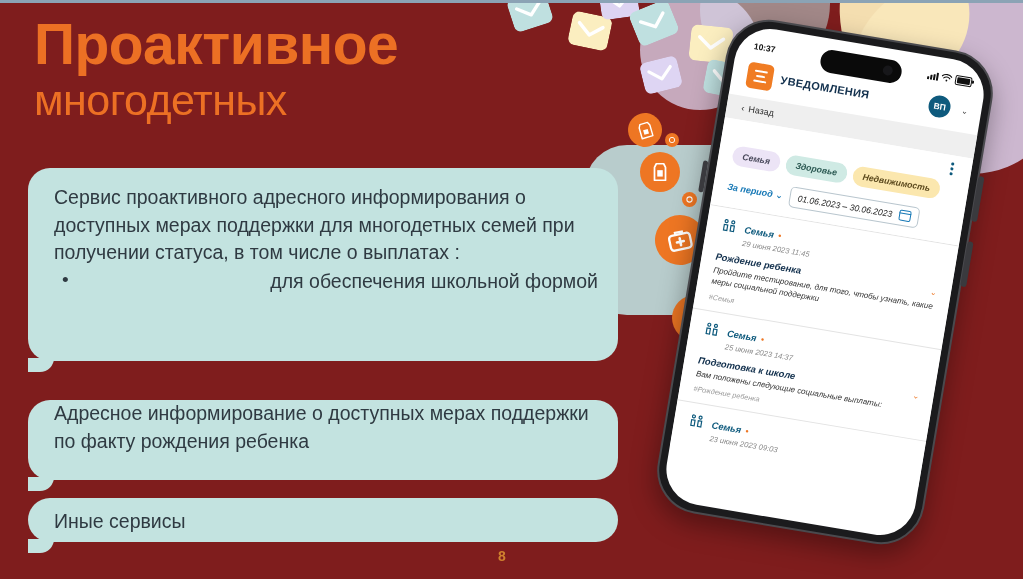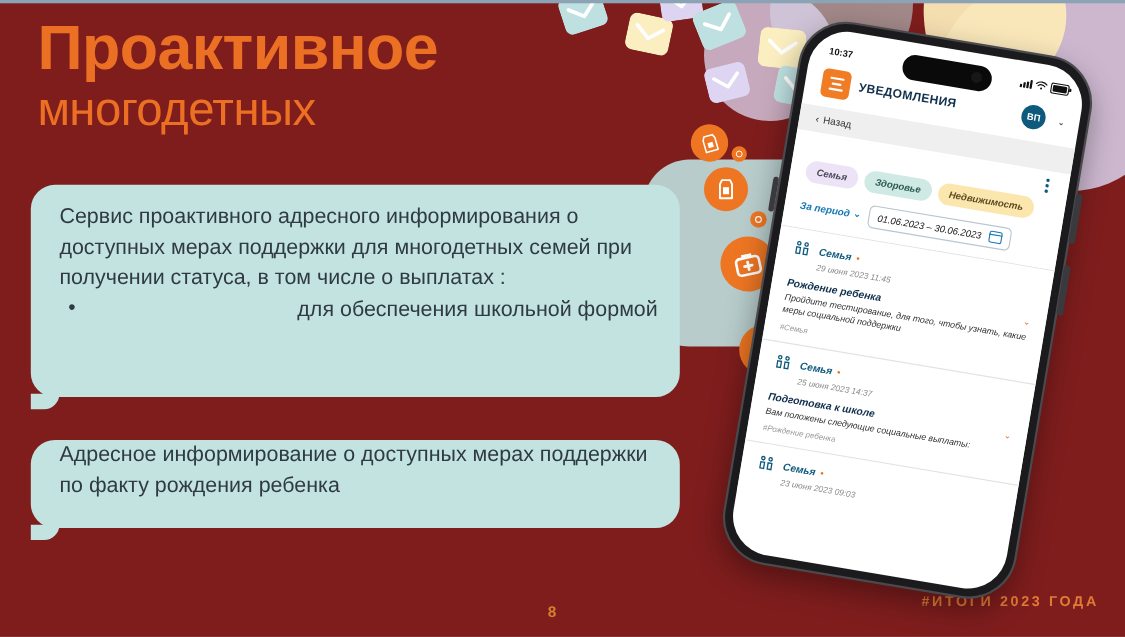--- a/index.html
+++ b/index.html
@@ -285,23 +285,25 @@
     <div class="txt">Сервис проактивного адресного информирования о доступных мерах поддержки для многодетных семей при получении статуса, в том числе о выплатах :</div>
     <ul>
       <li>для обеспечения школьной формой</li>
     </ul>
   </div>
 
   <div class="bubble" id="bubble2">
     <div class="txt">Адресное информирование о доступных мерах поддержки по факту рождения ребенка</div>
   </div>
 
+  <div class="bubble" id="bubble3">
+    <div class="txt">Иные сервисы</div>
+  </div>
 
   <div class="pagenum">8</div>
-  <div class="footer">#ИТОГИ 2023 ГОДА</div>
 
   <div id="phone">
     <div class="phone-body"></div>
     <div class="phone-side"></div>
     <div class="phone-side2"></div>
     <div class="phone-side3"></div>
 
     <div class="screen">
       <div class="island"></div>
 

